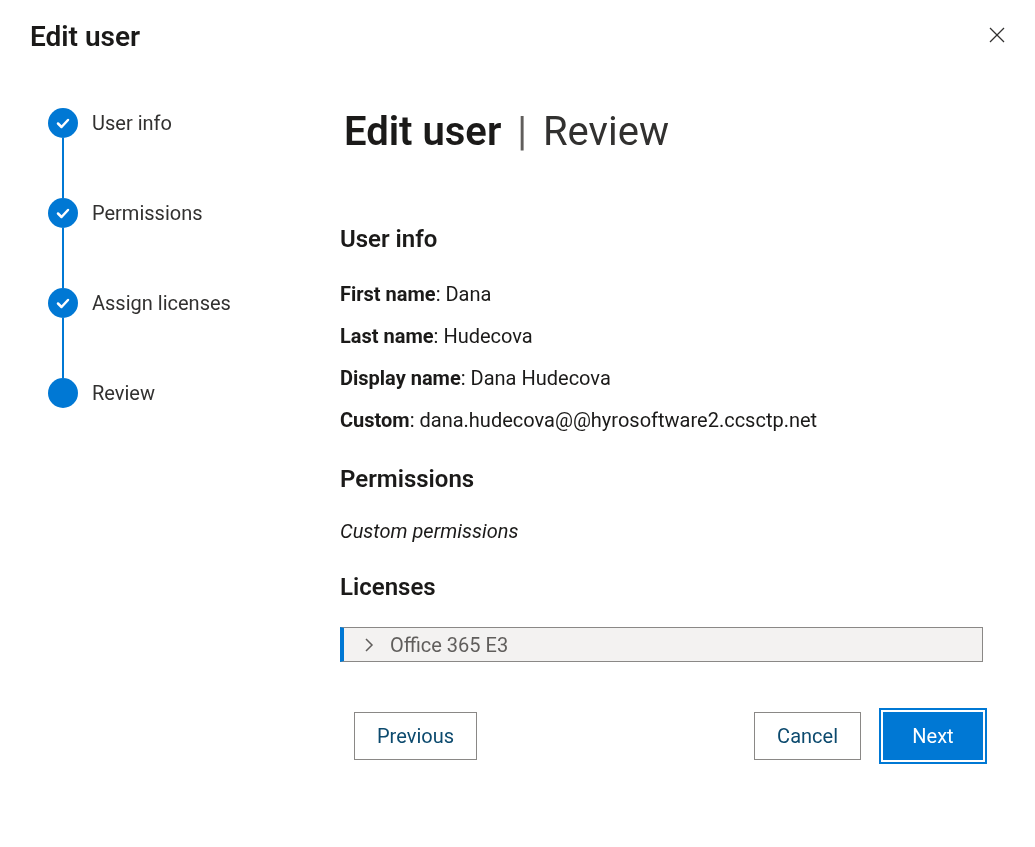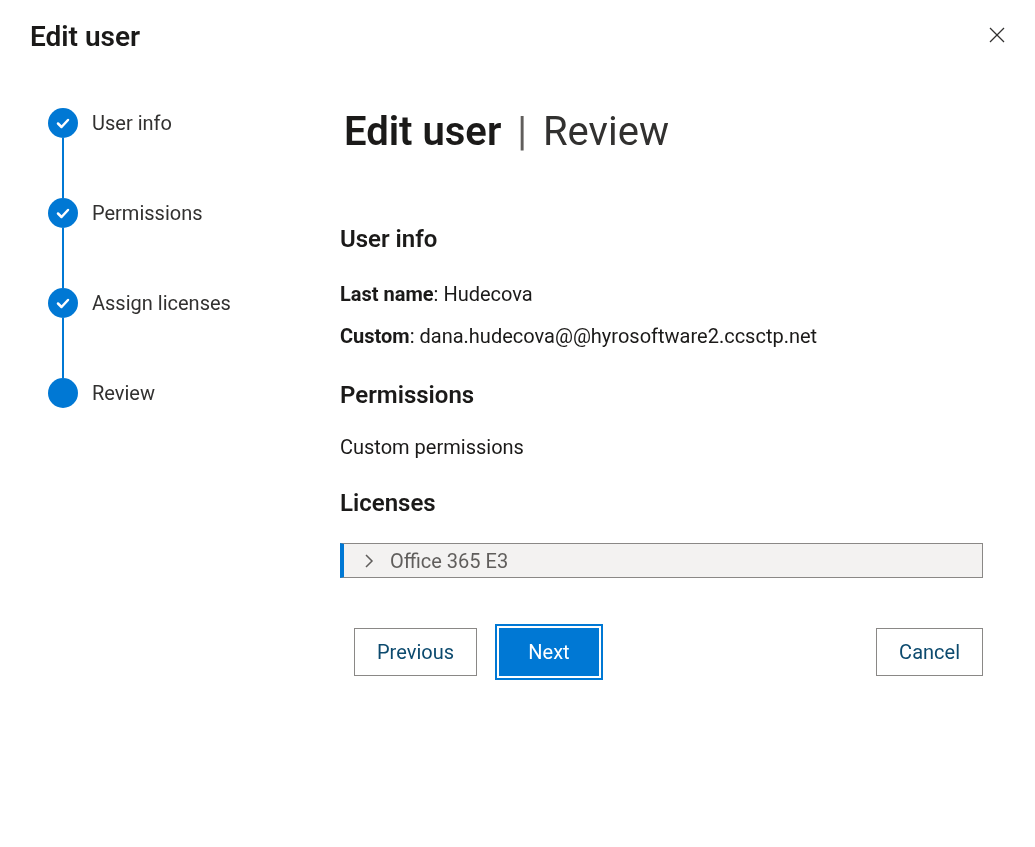--- a/index.html
+++ b/index.html
@@ -111,20 +111,21 @@
     font-size: 20px;
     line-height: 1.5;
     margin-bottom: 12px;
   }
   .kv-row .k { font-weight: 700; }
   .kv-row .colon { }
 
   .plain-text {
     font-size: 20px;
     margin-bottom: 20px;
+    font-style: italic;
   }
 
   .license-box {
     border: 1px solid #8a8886;
     border-left: 4px solid #0078d4;
     background: #f3f2f1;
     height: 35px;
     display: flex;
     align-items: center;
     padding: 0 14px;
@@ -232,21 +233,27 @@
       <h1 class="main-title">
         <span>Edit user</span>
         <span class="sep">|</span>
         <span class="sub">Review</span>
       </h1>
 
       <h2 class="section-heading">User info</h2>
 
       <div class="kv-list">
         <div class="kv-row">
+          <span class="k">First name</span><span class="colon">: </span><span>Dana</span>
+        </div>
+        <div class="kv-row">
           <span class="k">Last name</span><span class="colon">: </span><span>Hudecova</span>
+        </div>
+        <div class="kv-row">
+          <span class="k">Display name</span><span class="colon">: </span><span>Dana Hudecova</span>
         </div>
         <div class="kv-row">
           <span class="k">Custom</span><span class="colon">: </span><span>dana.hudecova@@hyrosoftware2.ccsctp.net</span>
         </div>
       </div>
 
       <h2 class="section-heading pad-top">Permissions</h2>
       <div class="plain-text">Custom permissions</div>
 
       <h2 class="section-heading pad-top">Licenses</h2>
@@ -255,20 +262,20 @@
         <span class="chev">
           <svg width="14" height="14" viewBox="0 0 14 14" fill="none" stroke="#605e5c" stroke-width="1.5">
             <polyline points="4,1 10,7 4,13"></polyline>
           </svg>
         </span>
         <span class="license-name">Office 365 E3</span>
       </div>
 
       <div class="button-row">
         <button class="btn">Previous</button>
+        <button class="btn cancel">Cancel</button>
         <button class="btn primary">Next</button>
-        <button class="btn cancel">Cancel</button>
       </div>
 
     </div>
 
   </div>
 </div>
 
 </body></html>

